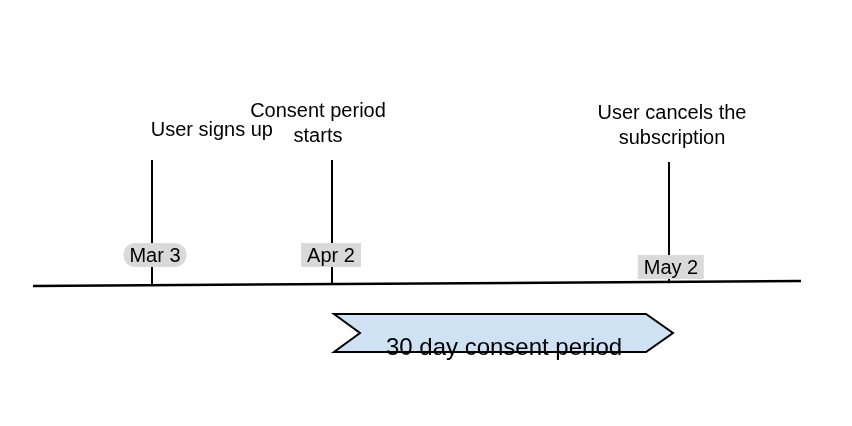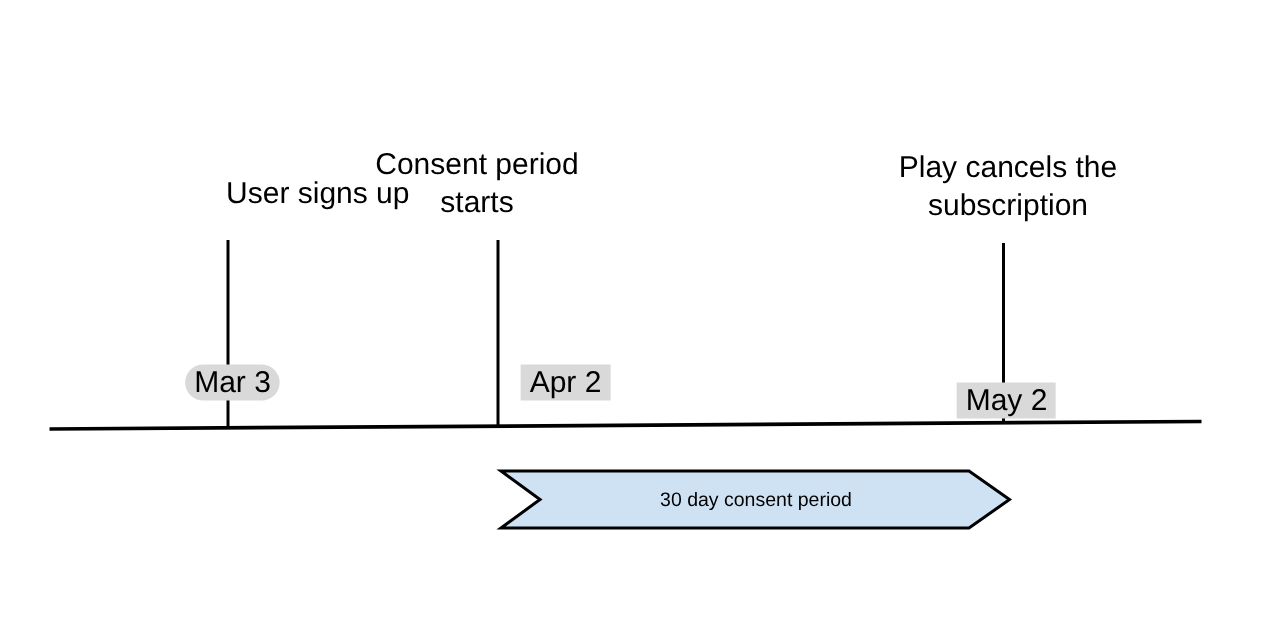--- a/index.html
+++ b/index.html
@@ -50,31 +50,31 @@
     transform: translateX(-50%);
     background: var(--date_chip_bg, #d9d9d9);
     font-size: 20px;
     line-height: 24px;
     padding: 0 6px;
     white-space: nowrap;
   }
   .banner-label {
     position: absolute;
     left: 504px;
-    top: 321px;
+    top: 335px;
     transform: translateX(-50%);
-    font-size: 13px;
+    font-size: 24px;
     line-height: 24px;
     white-space: nowrap;
   }
   .title-1 { left: 153px; top: 117px; text-align: right; }
   .title-2 { left: 318px; top: 98px; }
   .title-3 { left: 672px; top: 100px; }
   .chip-1 { left: 155px; border-radius: 12px; }
-  .chip-2 { left: 331px; margin-left: 46px; }
+  .chip-2 { left: 331px; }
   .chip-3 { left: 671px; margin-top: 12px; }
 </style>
 </head>
 <body>
 
 <div class="canvas">
 
   <svg class="layer-svg" width="852" height="426" viewBox="0 0 852 426">
 
     <line class="tick" x1="152" y1="160" x2="152" y2="284"></line>
@@ -82,21 +82,21 @@
     <line class="tick" x1="669" y1="162" x2="669" y2="282"></line>
 
     <line class="axis" x1="33" y1="286" x2="801" y2="281"></line>
 
     <polygon class="banner-shape" points="334,314 646,314 673,333 646,352 334,352 360,333"></polygon>
   </svg>
 
   <div class="event-title title-1">User signs up</div>
   <div class="event-title title-2">Consent period
 starts</div>
-  <div class="event-title title-3">Play cancels the
+  <div class="event-title title-3">User cancels the
 subscription</div>
 
   <div class="date-chip chip-1">Mar 3</div>
   <div class="date-chip chip-2">Apr 2</div>
   <div class="date-chip chip-3">May 2</div>
 
   <div class="banner-label">30 day consent period</div>
 
 </div>
 

